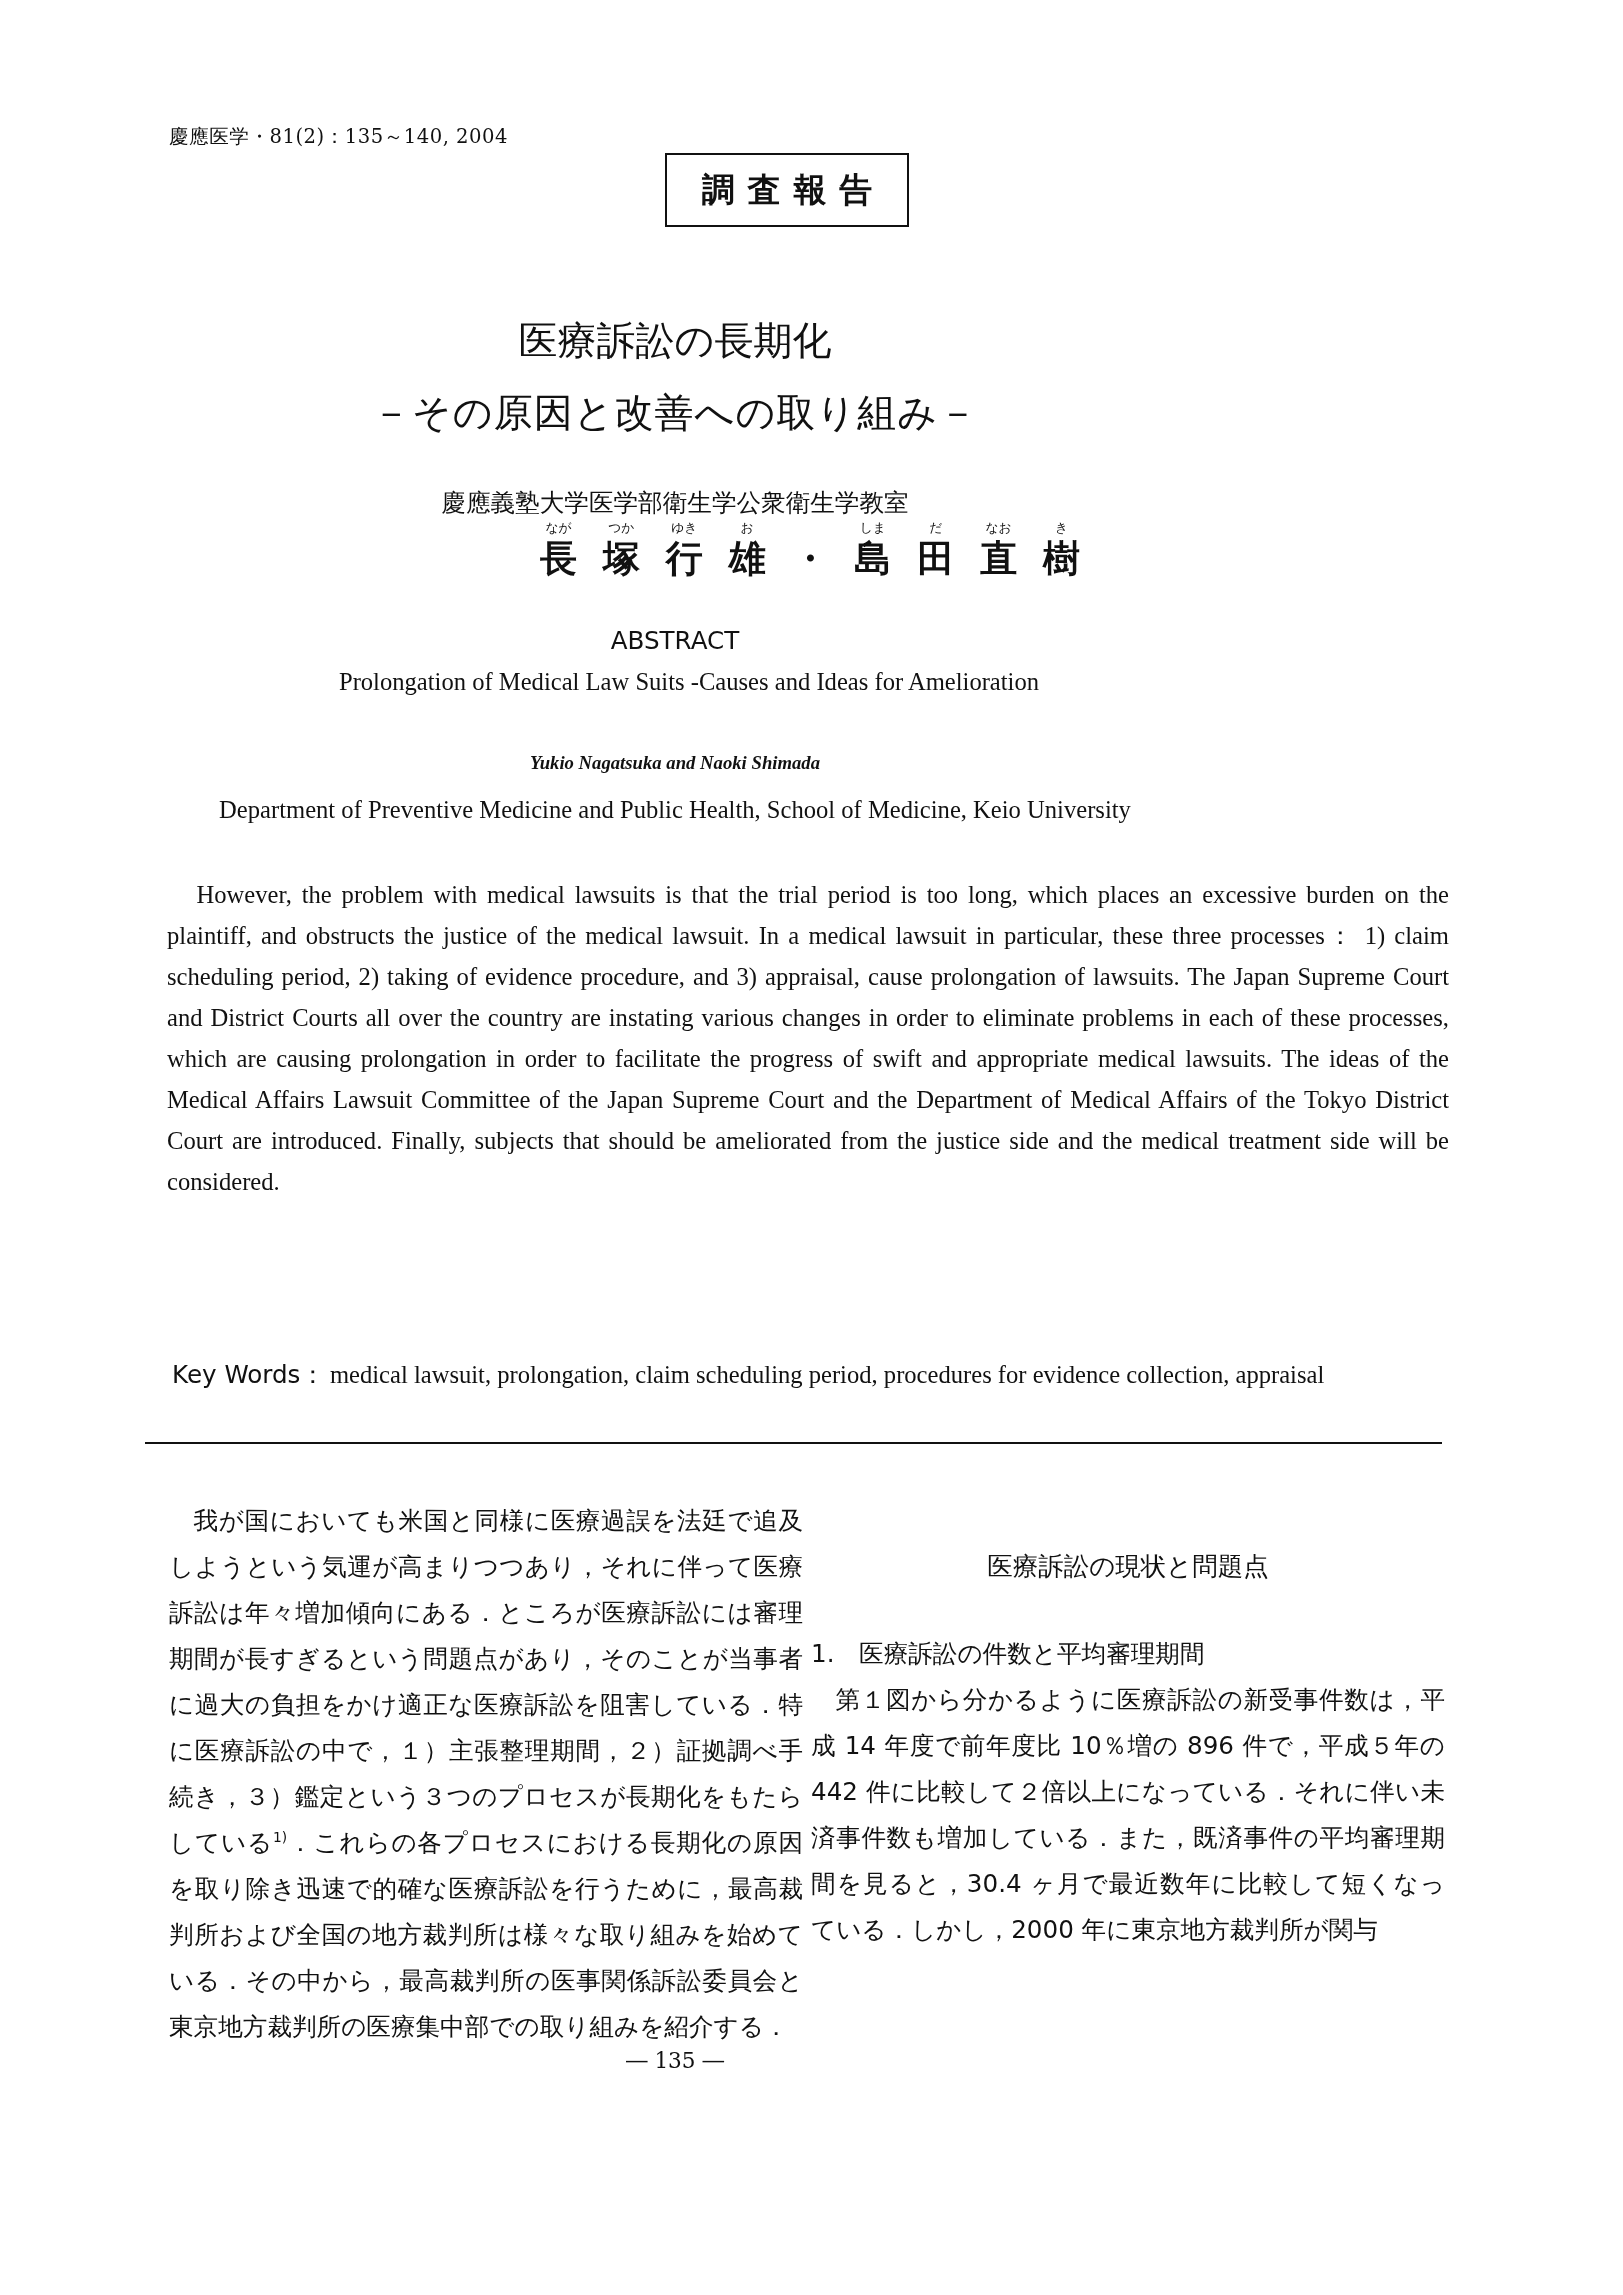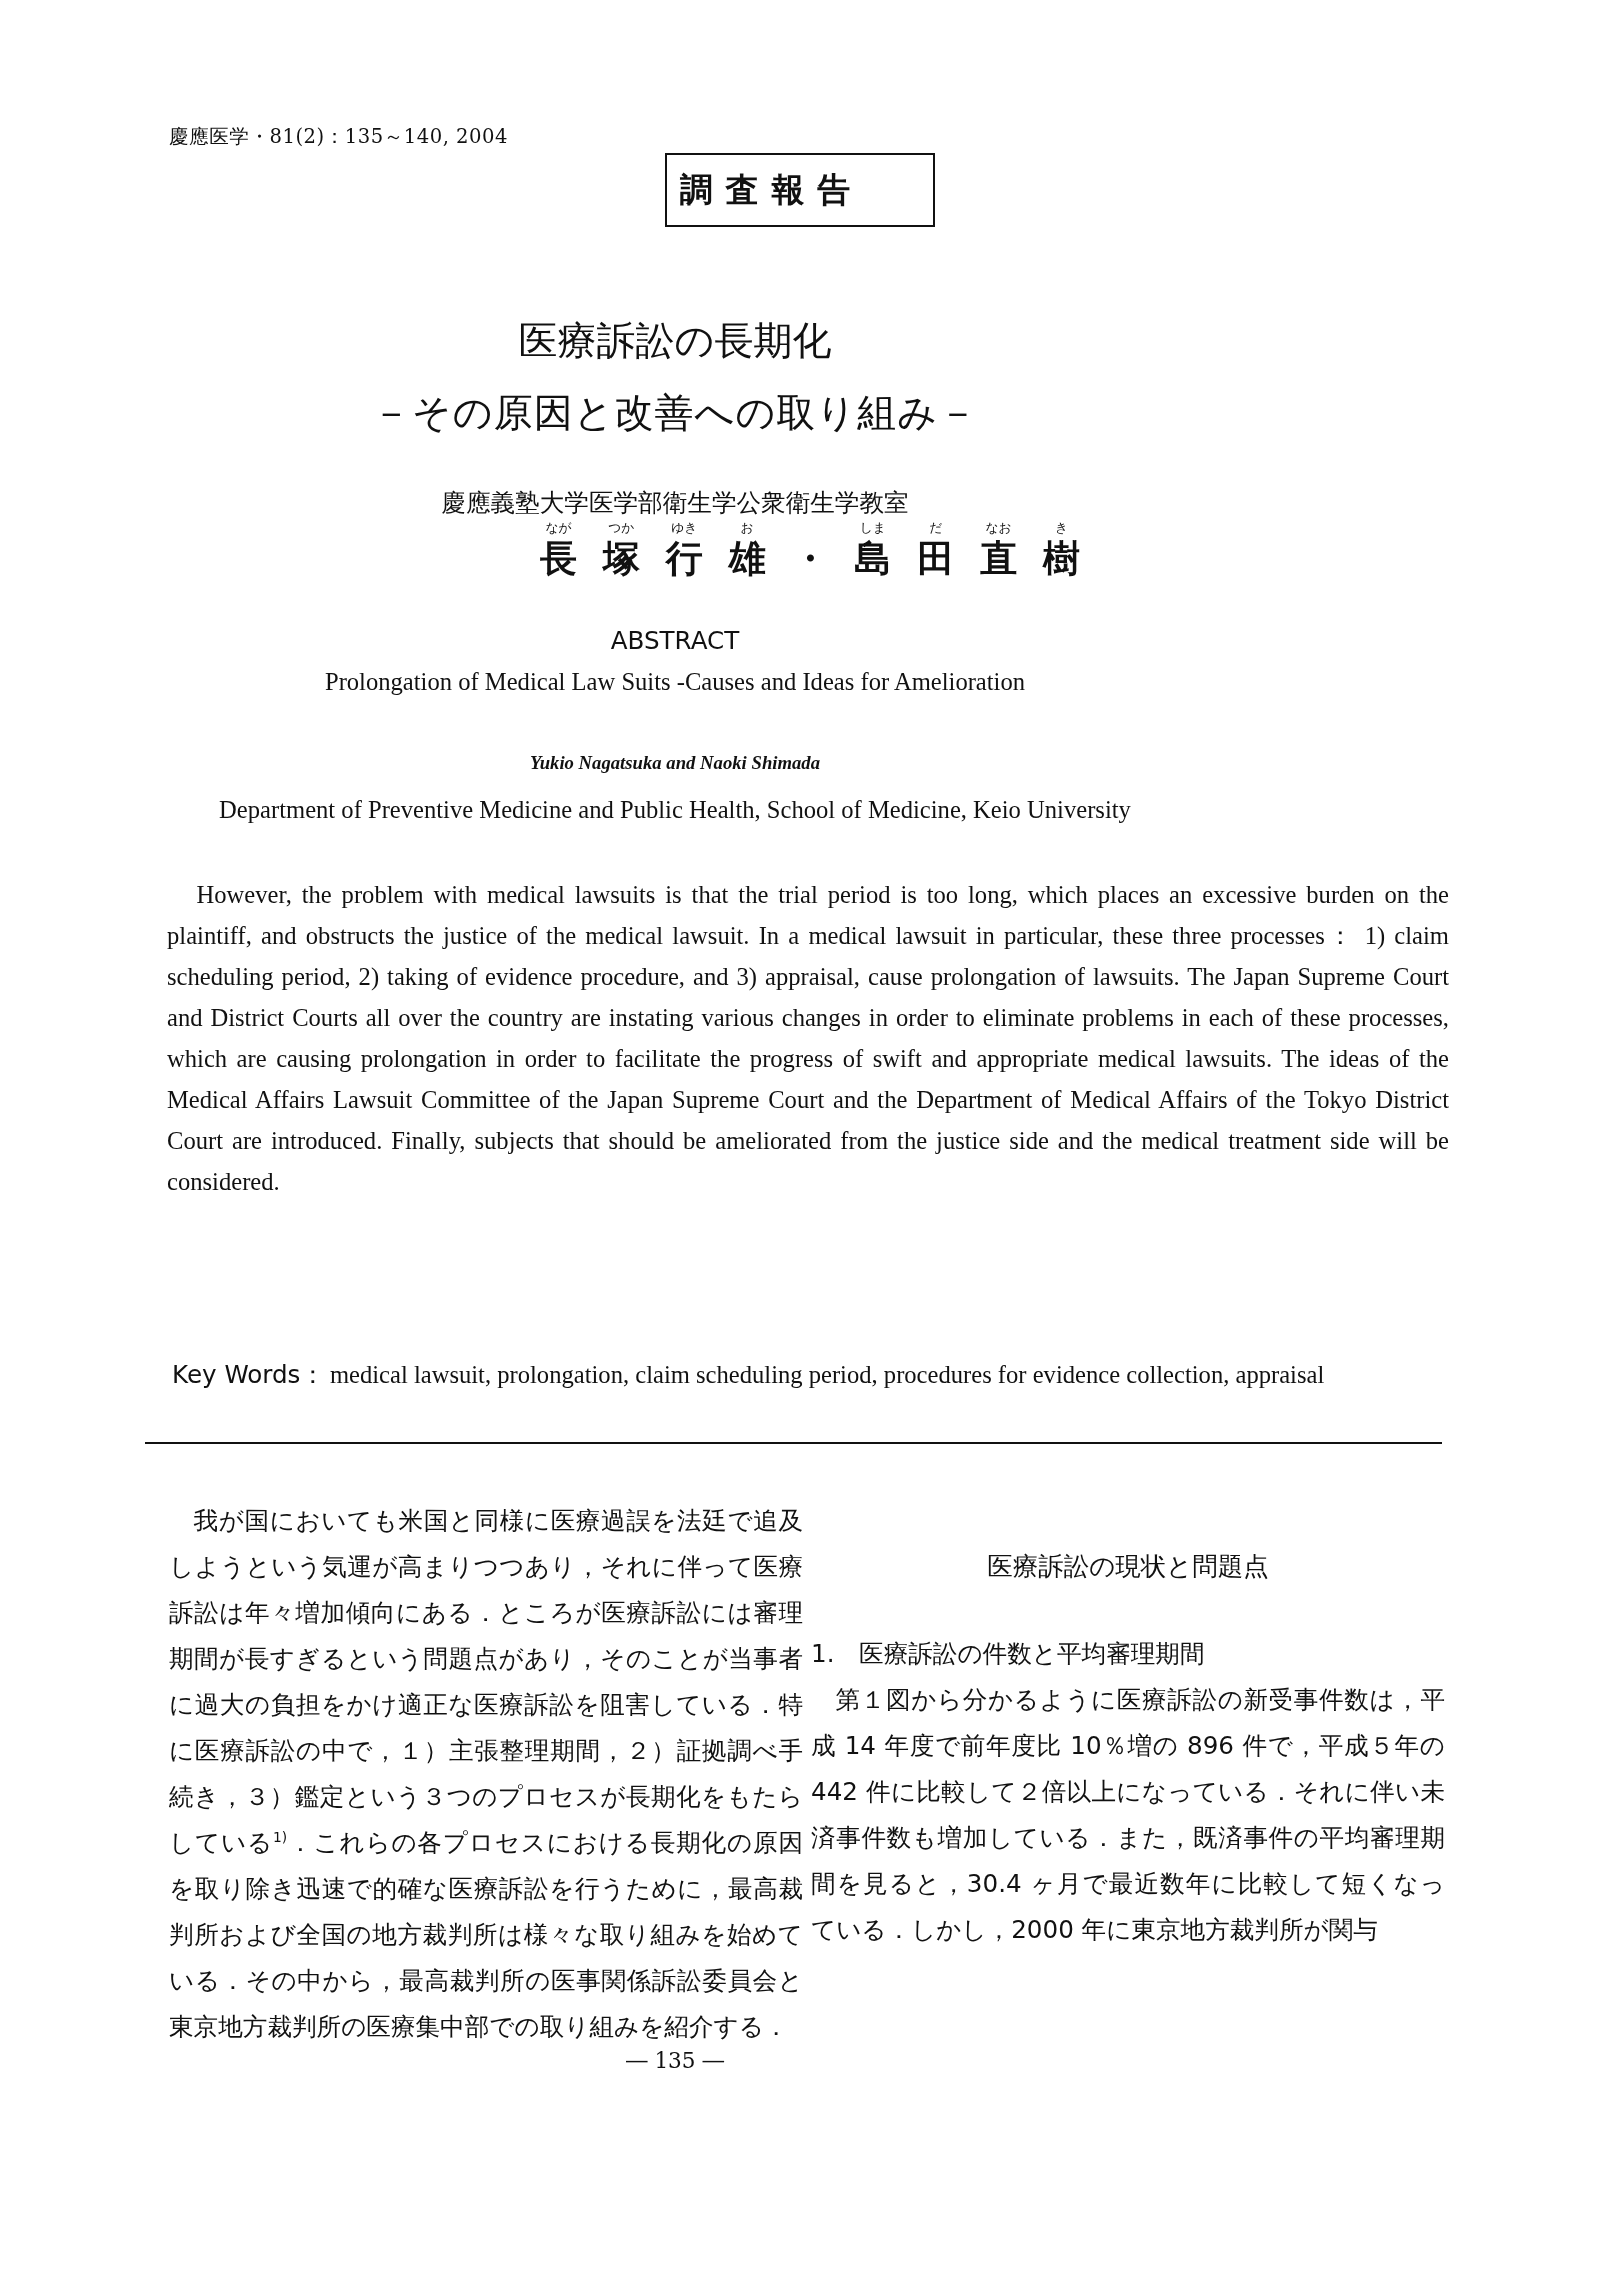--- a/index.html
+++ b/index.html
@@ -4,37 +4,37 @@
 <style>
   html, body { margin: 0; padding: 0; background: #ffffff; }
   body { width: 1624px; height: 2295px; position: relative; overflow: hidden; color: #111; }
   .abs { position: absolute; }
   .serif { font-family: "DejaVu Serif", "Liberation Serif", serif; }
   .sans { font-family: "DejaVu Sans", "Liberation Sans", sans-serif; }
   .lserif { font-family: "Liberation Serif", "DejaVu Serif", serif; }
 
   #citation { left: 169px; top: 83px; font-size: 19.6px; letter-spacing: 0.5px; margin-top: 40px; }
 
-  #report-box { left: 665px; top: 153px; width: 270px; height: 74px; border: 2px solid #111; box-sizing: border-box;
-    display: flex; align-items: center; justify-content: flex-start; }
+  #report-box { left: 665px; top: 153px; width: 244px; height: 74px; border: 2px solid #111; box-sizing: border-box;
+    display: flex; align-items: center; justify-content: center; }
   #report-label { font-size: 33px; font-weight: bold; letter-spacing: 12.8px; padding-left: 12.8px; }
 
   .center { left: 0; width: 1350px; text-align: center; }
   #title-main { top: 314px; font-size: 39px; }
   #title-sub { top: 386px; font-size: 39px; letter-spacing: 1px; }
 
   #affiliation-jp { top: 486px; font-size: 24.6px; }
   #authors-jp { top: 520px; left: 540px; width: 540px; display: flex; justify-content: space-between; }
   .ruby-char { display: flex; flex-direction: column; align-items: center; }
   .ruby-char .rt { font-size: 12.8px; height: 16.7px; line-height: 16.7px; }
   .ruby-char .rb { font-size: 37px; font-weight: bold; line-height: 44px; }
   .dot-sep { font-size: 37px; font-weight: bold; line-height: 44px; margin-top: 16.7px; }
 
   #abstract-heading { top: 626px; font-size: 24.6px; }
-  #abstract-title { top: 668px; font-size: 24.6px; }
+  #abstract-title { top: 668px; font-size: 24.6px; padding-left: 14px; }
   #authors-en { top: 752px; font-size: 18.7px; font-style: italic; font-weight: bold; }
   #department-en { top: 796px; font-size: 24.6px; }
 
   #abstract-body { left: 167px; top: 874px; width: 1282px; font-size: 24.6px; line-height: 41px; text-align: justify; }
   #abstract-body p { margin: 0; text-indent: 29.5px; }
 
   #keywords { left: 172px; top: 1356px; width: 1282px; font-size: 24.6px; line-height: 37px; display: flex; }
   #keywords-label { white-space: nowrap; padding-right: 4.9px; }
   #keywords-list { flex: 1; }
 

